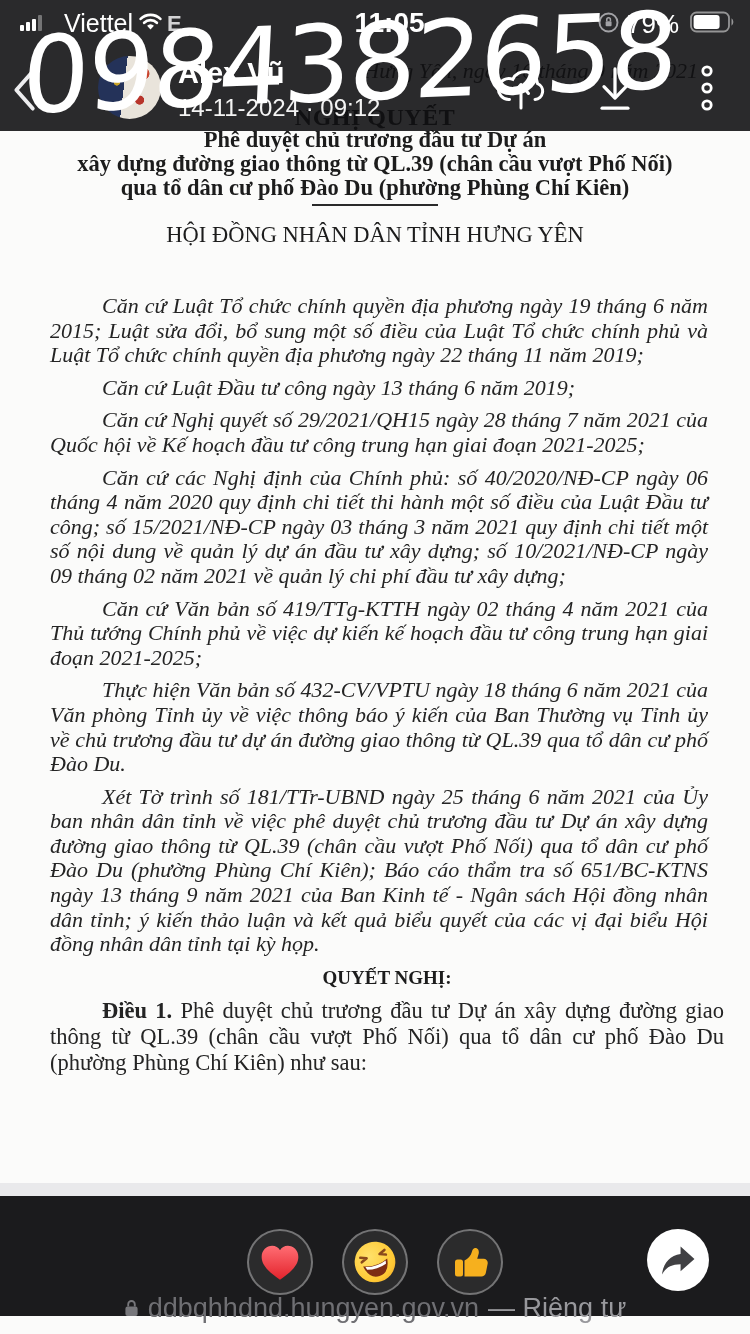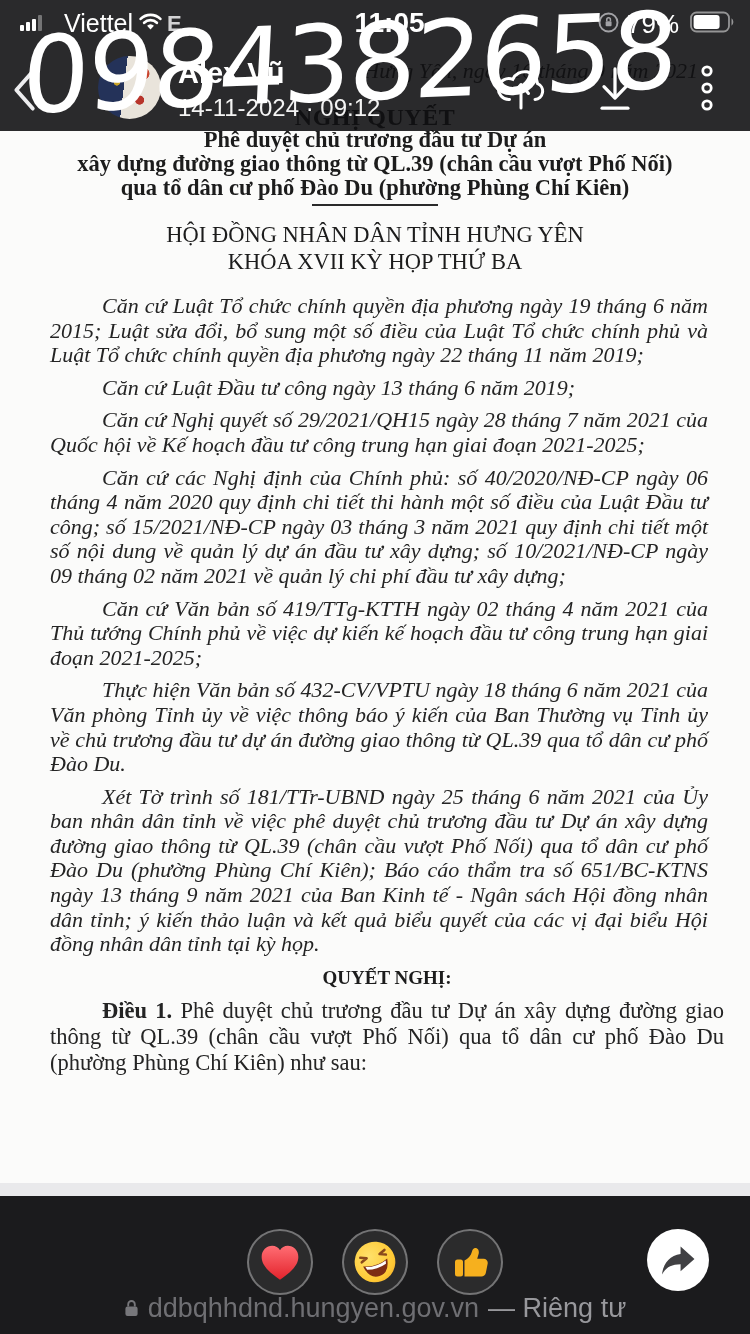--- a/index.html
+++ b/index.html
@@ -46,21 +46,21 @@
             linear-gradient(97deg, #243259 0 42%, #e9e4db 42% 100%);}
   .icon-btn{background:none;border:none;padding:0;margin:0;cursor:pointer;position:absolute;}
 
   
   .watermark{position:absolute;left:22px;top:2px;z-index:30;color:#fff;
              font-family:"DejaVu Sans",sans-serif;font-size:106px;letter-spacing:-2px;
              transform:rotate(-2.2deg) skewX(-5deg);white-space:nowrap;pointer-events:none;}
 
   
   .footer-strip{position:absolute;left:0;top:1183px;width:750px;height:13px;background:#e9e9eb;z-index:8;}
-  .bottom-bar{position:absolute;left:0;top:1196px;width:750px;height:138px;background:#1b1b1d;z-index:9;text-align:right;}
+  .bottom-bar{position:absolute;left:0;top:1196px;width:750px;height:120px;background:#1b1b1d;z-index:9;text-align:right;}
   .reaction{position:absolute;width:66px;height:66px;border-radius:50%;top:33px;
             border:2px solid rgba(255,255,255,0.35);background:rgba(255,255,255,0.07);
             display:flex;align-items:center;justify-content:center;box-sizing:border-box;
             cursor:pointer;padding:0;z-index:3;}
   .share-circle{position:absolute;left:647px;top:33px;width:62px;height:62px;border-radius:50%;
                 background:#fff;border:none;display:flex;align-items:center;justify-content:center;
                 cursor:pointer;padding:0;z-index:3;}
   .url-bar{position:absolute;left:0;top:94px;width:750px;height:36px;display:flex;
            align-items:center;justify-content:center;gap:9px;cursor:pointer;z-index:2;}
   .url-domain{font-size:27px;color:#6f6f73;}
@@ -75,21 +75,20 @@
     <div class="doc-date">Hưng Yên, ngày 16 tháng 9 năm 2021</div>
     <div class="doc-type">NGHỊ QUYẾT</div>
     <div class="doc-title">
       <div>Phê duyệt chủ trương đầu tư Dự án</div>
       <div>xây dựng đường giao thông từ QL.39 (chân cầu vượt Phố Nối)</div>
       <div>qua tổ dân cư phố Đào Du (phường Phùng Chí Kiên)</div>
     </div>
     <div class="doc-rule"></div>
     <div class="doc-org">
       <div>HỘI ĐỒNG NHÂN DÂN TỈNH HƯNG YÊN</div>
-      <div>KHÓA XVII KỲ HỌP THỨ BA</div>
     </div>
     <div class="doc-body">
       <p class="recital">Căn cứ Luật Tổ chức chính quyền địa phương ngày 19 tháng 6 năm 2015; Luật sửa đổi, bổ sung một số điều của Luật Tổ chức chính phủ và Luật Tổ chức chính quyền địa phương ngày 22 tháng 11 năm 2019;</p>
       <p class="recital">Căn cứ Luật Đầu tư công ngày 13 tháng 6 năm 2019;</p>
       <p class="recital">Căn cứ Nghị quyết số 29/2021/QH15 ngày 28 tháng 7 năm 2021 của Quốc hội về Kế hoạch đầu tư công trung hạn giai đoạn 2021-2025;</p>
       <p class="recital">Căn cứ các Nghị định của Chính phủ: số 40/2020/NĐ-CP ngày 06 tháng 4 năm 2020 quy định chi tiết thi hành một số điều của Luật Đầu tư công; số 15/2021/NĐ-CP ngày 03 tháng 3 năm 2021 quy định chi tiết một số nội dung về quản lý dự án đầu tư xây dựng; số 10/2021/NĐ-CP ngày 09 tháng 02 năm 2021 về quản lý chi phí đầu tư xây dựng;</p>
       <p class="recital">Căn cứ Văn bản số 419/TTg-KTTH ngày 02 tháng 4 năm 2021 của Thủ tướng Chính phủ về việc dự kiến kế hoạch đầu tư công trung hạn giai đoạn 2021-2025;</p>
       <p class="recital">Thực hiện Văn bản số 432-CV/VPTU ngày 18 tháng 6 năm 2021 của Văn phòng Tỉnh ủy về việc thông báo ý kiến của Ban Thường vụ Tỉnh ủy về chủ trương đầu tư dự án đường giao thông từ QL.39 qua tổ dân cư phố Đào Du.</p>
       <p class="recital">Xét Tờ trình số 181/TTr-UBND ngày 25 tháng 6 năm 2021 của Ủy ban nhân dân tỉnh về việc phê duyệt chủ trương đầu tư Dự án xây dựng đường giao thông từ QL.39 (chân cầu vượt Phố Nối) qua tổ dân cư phố Đào Du (phường Phùng Chí Kiên); Báo cáo thẩm tra số 651/BC-KTNS ngày 13 tháng 9 năm 2021 của Ban Kinh tế - Ngân sách Hội đồng nhân dân tỉnh; ý kiến thảo luận và kết quả biểu quyết của các vị đại biểu Hội đồng nhân dân tỉnh tại kỳ họp.</p>
       <p class="resolution-heading">QUYẾT NGHỊ:</p>

